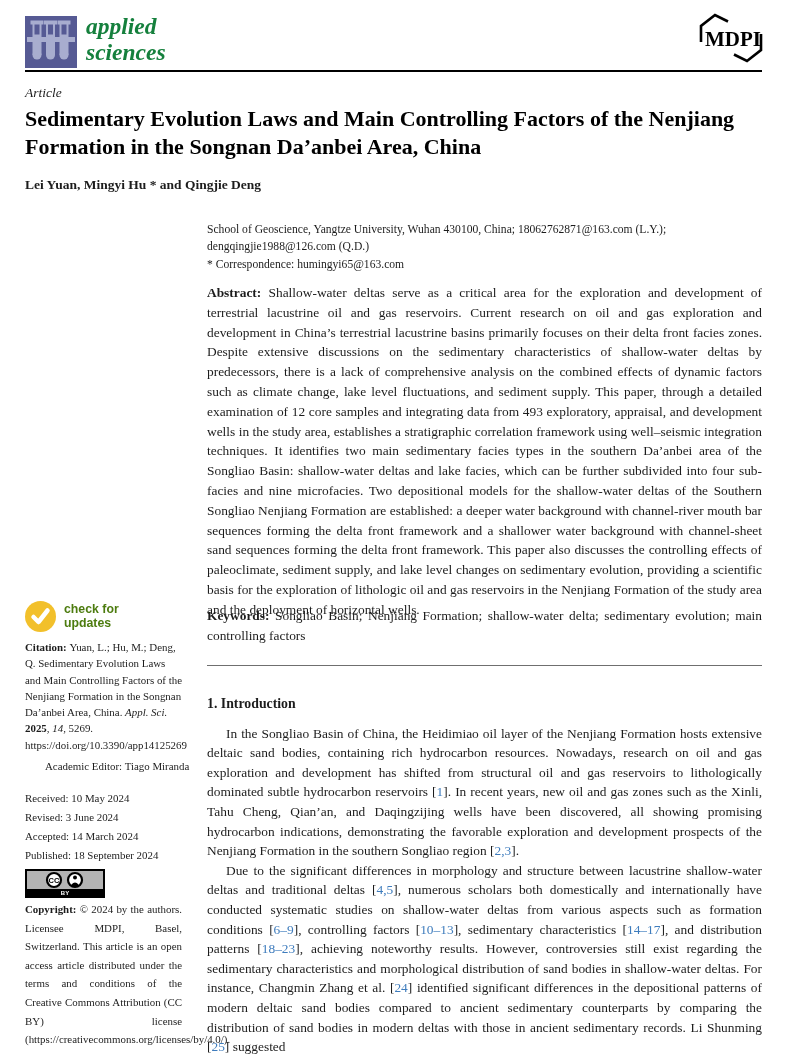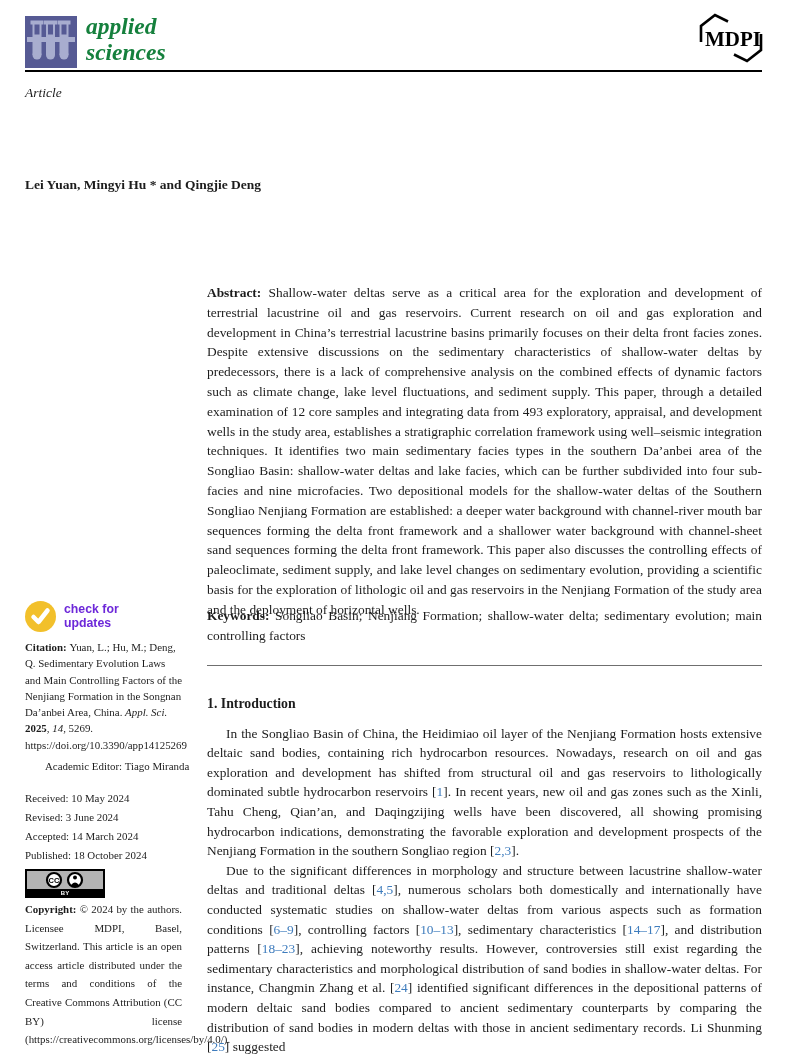--- a/index.html
+++ b/index.html
@@ -37,21 +37,21 @@
   .keywords{top:606px;font-size:13.4px;line-height:19.8px;text-align:justify;}
   .kw-rule{left:207px;top:665px;width:555px;height:1px;background:#6f6f6f;}
   .intro{top:694px;font-size:13.4px;line-height:19.6px;}
   .intro h3{font-size:13.8px;margin:0 0 10px 0;}
   .intro p{margin:0;text-align:justify;text-indent:19px;}
   
   .side{left:25px;width:157px;}
   .badge{top:601px;display:flex;align-items:center;gap:8px;cursor:pointer;}
   .badge-label{
     font-family:"Liberation Sans","DejaVu Sans",sans-serif;
-    font-weight:bold;font-size:12.3px;line-height:13.5px;color:#6d28d9;
+    font-weight:bold;font-size:12.3px;line-height:13.5px;color:#4d7c0f;
   }
   .citation{top:639px;font-size:10.9px;line-height:16.3px;}
   .editor{top:760px;font-size:10.9px;margin-left:20px;}
   .dates{top:789px;font-size:10.9px;line-height:19px;}
   .copyright{top:900px;font-size:10.9px;line-height:18.6px;text-align:justify;}
 </style>
 </head>
 <body>
 
 <div class="page">
@@ -84,22 +84,28 @@
 
   <svg class="abs" style="left:699px;top:13px" width="64" height="50" viewBox="0 0 64 50">
     <polyline points="2,29 2,13 16,2 29,8.5" fill="none" stroke="#000" stroke-width="2.6"></polyline>
     <polyline points="62,21 62,37 48,48 35,41.5" fill="none" stroke="#000" stroke-width="2.6"></polyline>
     <text x="6" y="33" font-family="Liberation Serif, serif" font-weight="bold" font-size="21" fill="#000">MDPI</text>
   </svg>
 
   <div class="abs header-rule"></div>
 
   <div class="abs article-type">Article</div>
+  <div class="abs title">Sedimentary Evolution Laws and Main Controlling Factors of the Nenjiang Formation in the Songnan Da’anbei Area, China</div>
   <div class="abs authors">Lei Yuan, Mingyi Hu * and Qingjie Deng</div>
 
+  <div class="abs col affiliation">
+    <div>School of Geoscience, Yangtze University, Wuhan 430100, China; 18062762871@163.com (L.Y.);</div>
+    <div>dengqingjie1988@126.com (Q.D.)</div>
+    <div>*  Correspondence: humingyi65@163.com</div>
+  </div>
 
   <div class="abs col abstract"><span class="b">Abstract:</span><span> Shallow-water deltas serve as a critical area for the exploration and development of terrestrial lacustrine oil and gas reservoirs. Current research on oil and gas exploration and development in China’s terrestrial lacustrine basins primarily focuses on their delta front facies zones. Despite extensive discussions on the sedimentary characteristics of shallow-water deltas by predecessors, there is a lack of comprehensive analysis on the combined effects of dynamic factors such as climate change, lake level fluctuations, and sediment supply. This paper, through a detailed examination of 12 core samples and integrating data from 493 exploratory, appraisal, and development wells in the study area, establishes a stratigraphic correlation framework using well–seismic integration techniques. It identifies two main sedimentary facies types in the southern Da’anbei area of the Songliao Basin: shallow-water deltas and lake facies, which can be further subdivided into four sub-facies and nine microfacies. Two depositional models for the shallow-water deltas of the Southern Songliao Nenjiang Formation are established: a deeper water background with channel-river mouth bar sequences forming the delta front framework and a shallower water background with channel-sheet sand sequences forming the delta front framework. This paper also discusses the controlling effects of paleoclimate, sediment supply, and lake level changes on sedimentary evolution, providing a scientific basis for the exploration of lithologic oil and gas reservoirs in the Nenjiang Formation of the study area and the deployment of horizontal wells.</span></div>
 
   <div class="abs col keywords"><span class="b">Keywords:</span><span> Songliao Basin; Nenjiang Formation; shallow-water delta; sedimentary evolution; main controlling factors</span></div>
 
   <div class="abs kw-rule"></div>
 
   <div class="abs col intro">
     <h3>1. Introduction</h3>
     <p><span>In the Songliao Basin of China, the Heidimiao oil layer of the Nenjiang Formation hosts extensive deltaic sand bodies, containing rich hydrocarbon resources. Nowadays, research on oil and gas exploration and development has shifted from structural oil and gas reservoirs to lithologically dominated subtle hydrocarbon reservoirs </span>[<span class="ref">1</span>]<span>. In recent years, new oil and gas zones such as the Xinli, Tahu Cheng, Qian’an, and Daqingzijing wells have been discovered, all showing promising hydrocarbon indications, demonstrating the favorable exploration and development prospects of the Nenjiang Formation in the southern Songliao region </span>[<span class="ref">2,3</span>]<span>.</span></p>
@@ -118,21 +124,21 @@
   </div>
 
   <div class="abs side citation"><span class="b">Citation: </span><span>Yuan, L.; Hu, M.; Deng, Q. Sedimentary Evolution Laws and Main Controlling Factors of the Nenjiang Formation in the Songnan Da’anbei Area, China. </span><span class="i">Appl. Sci. </span><span class="b">2025</span><span>, </span><span class="i">14</span><span>, 5269. https://doi.org/10.3390/app14125269</span></div>
 
   <div class="abs side editor">Academic Editor: Tiago Miranda</div>
 
   <div class="abs side dates">
     <div>Received: 10 May 2024</div>
     <div>Revised: 3 June 2024</div>
     <div>Accepted: 14 March 2024</div>
-    <div>Published: 18 October 2024</div>
+    <div>Published: 18 September 2024</div>
   </div>
 
   <svg class="abs" style="left:25px;top:869px" width="80" height="29" viewBox="0 0 80 29">
     <rect x="1" y="1" width="78" height="27" fill="#b3b3b3" stroke="#000" stroke-width="2"></rect>
     <circle cx="29" cy="11" r="7" fill="#fff" stroke="#000" stroke-width="2.2"></circle>
     <text x="29" y="14" font-family="Liberation Sans, sans-serif" font-weight="bold" font-size="7.5" fill="#000" text-anchor="middle">CC</text>
     <circle cx="50" cy="11" r="7" fill="#fff" stroke="#000" stroke-width="2.2"></circle>
     <circle cx="50" cy="8.6" r="2" fill="#000"></circle>
     <path d="M46.5 15.5 q3.5 -4 7 0 l0 1.5 l-7 0 z" fill="#000"></path>
     <rect x="2" y="20" width="76" height="7" fill="#000"></rect>

